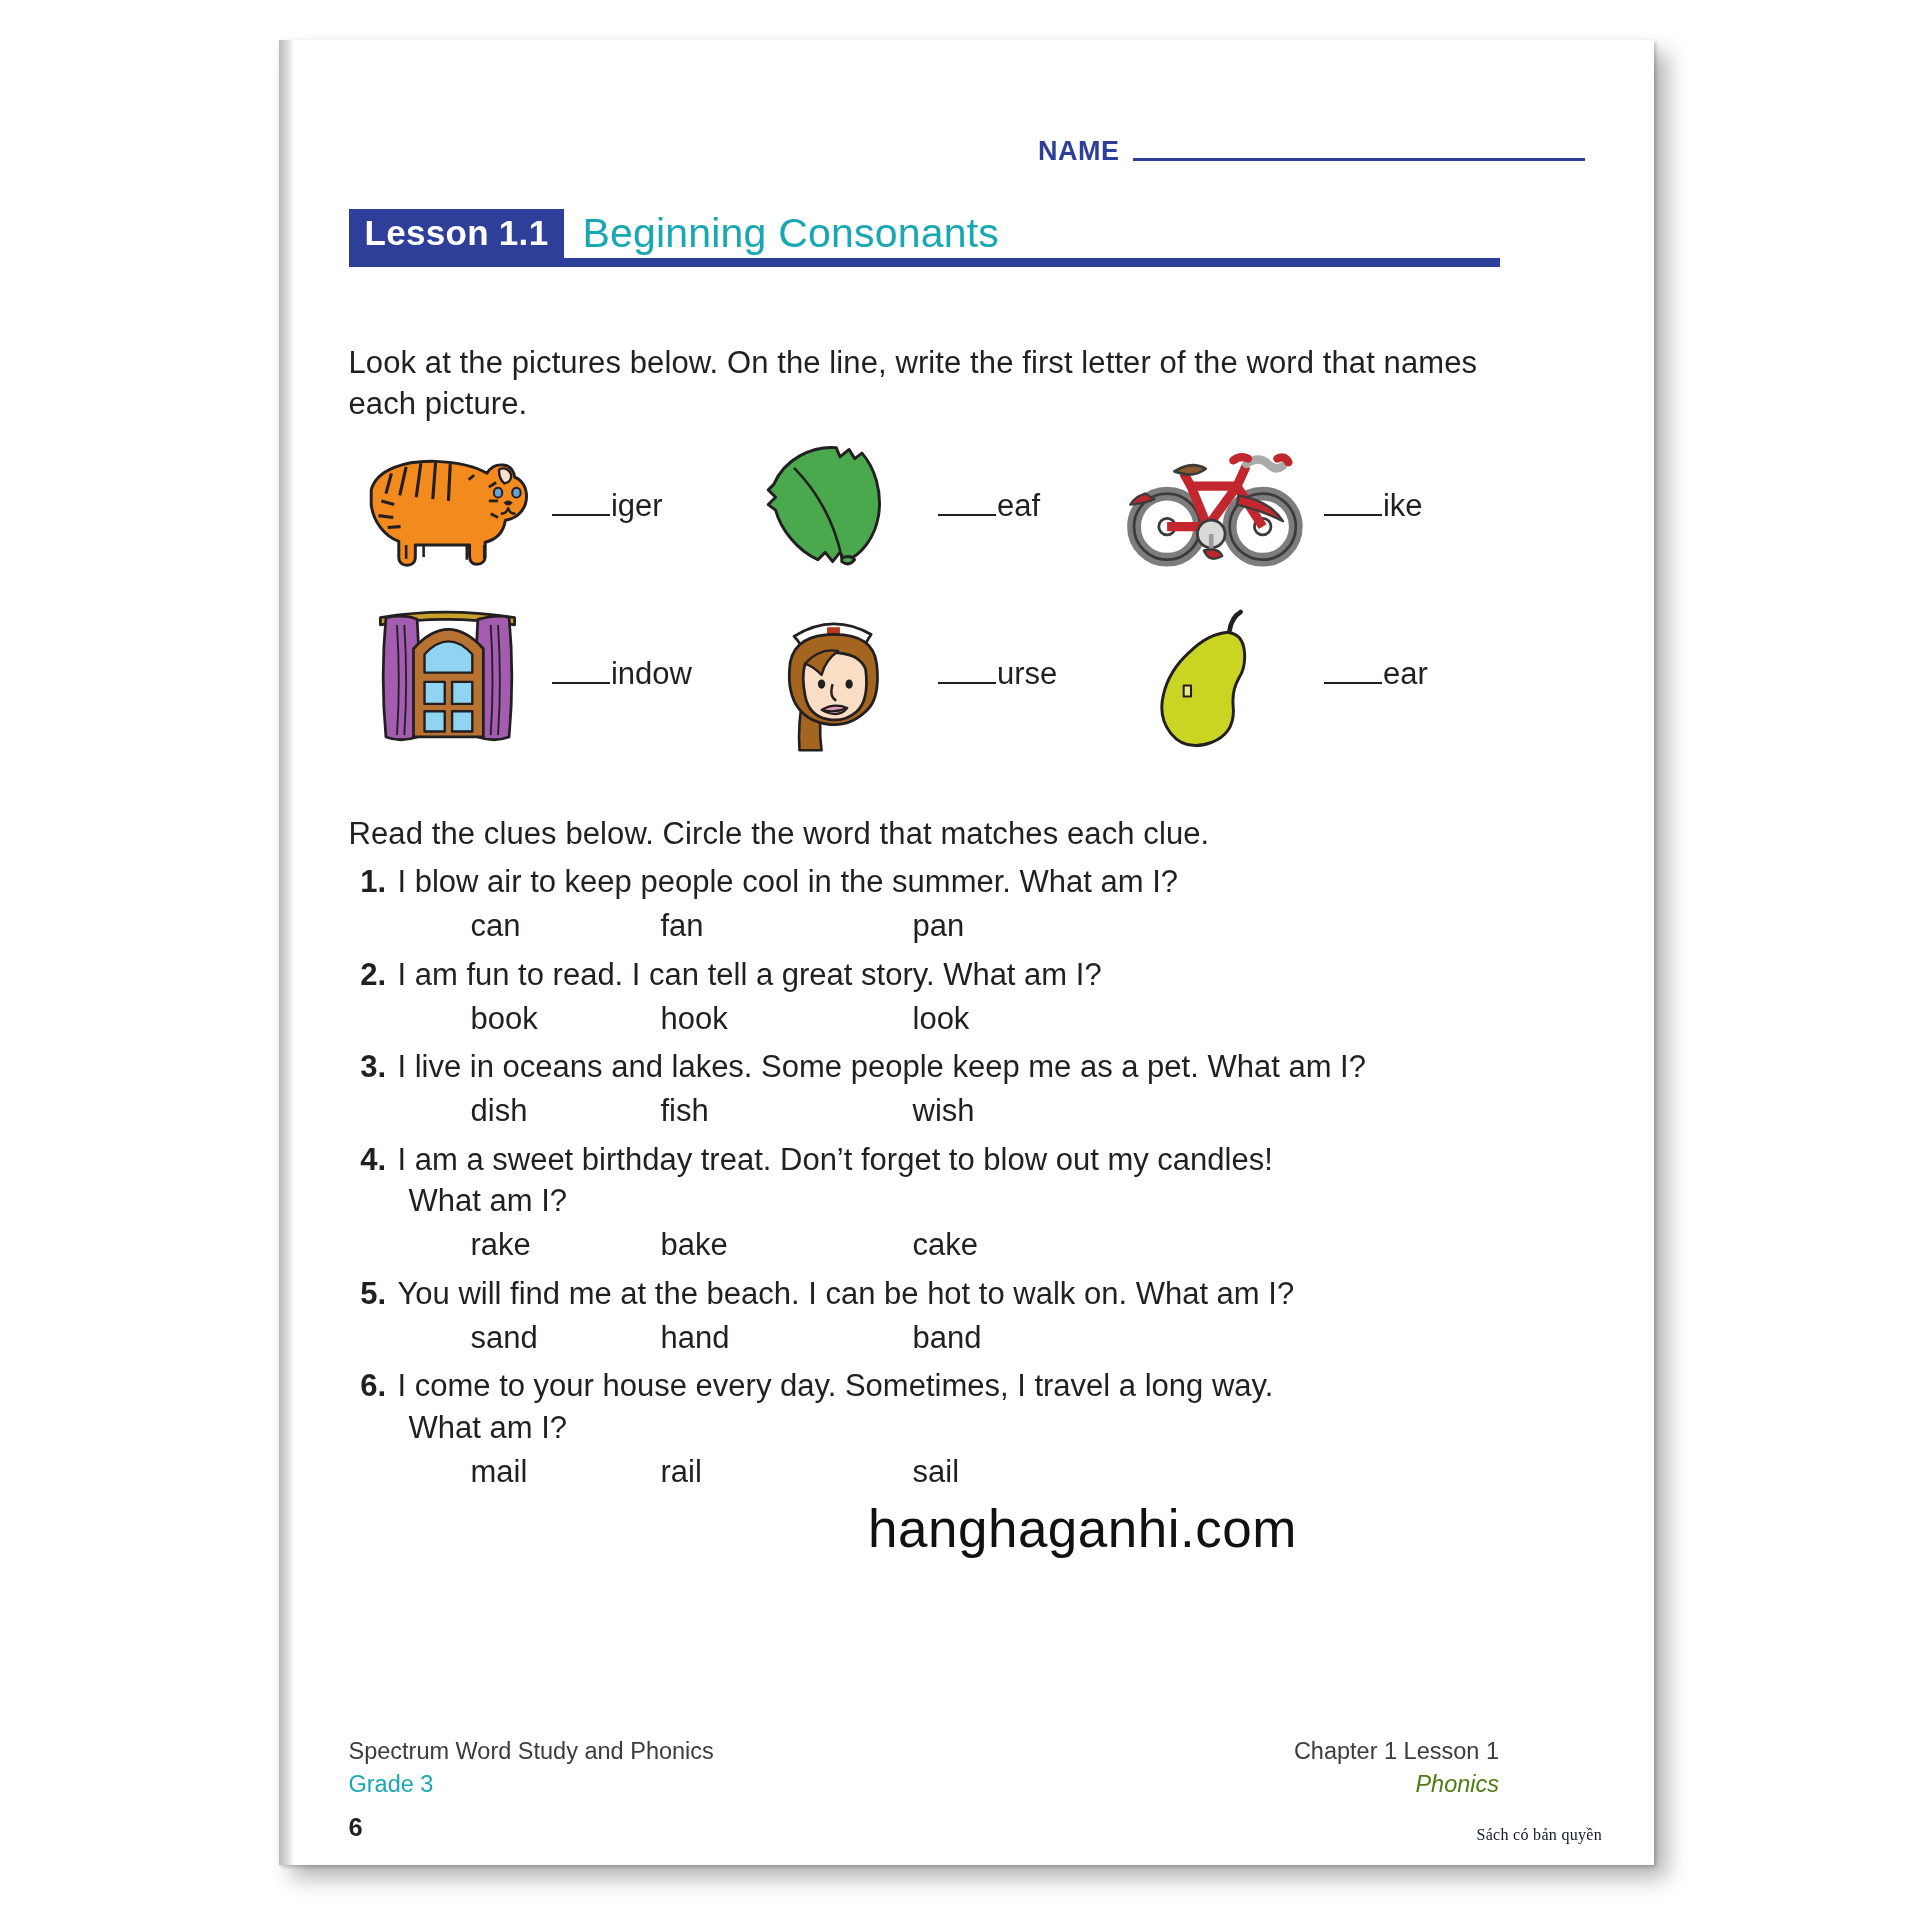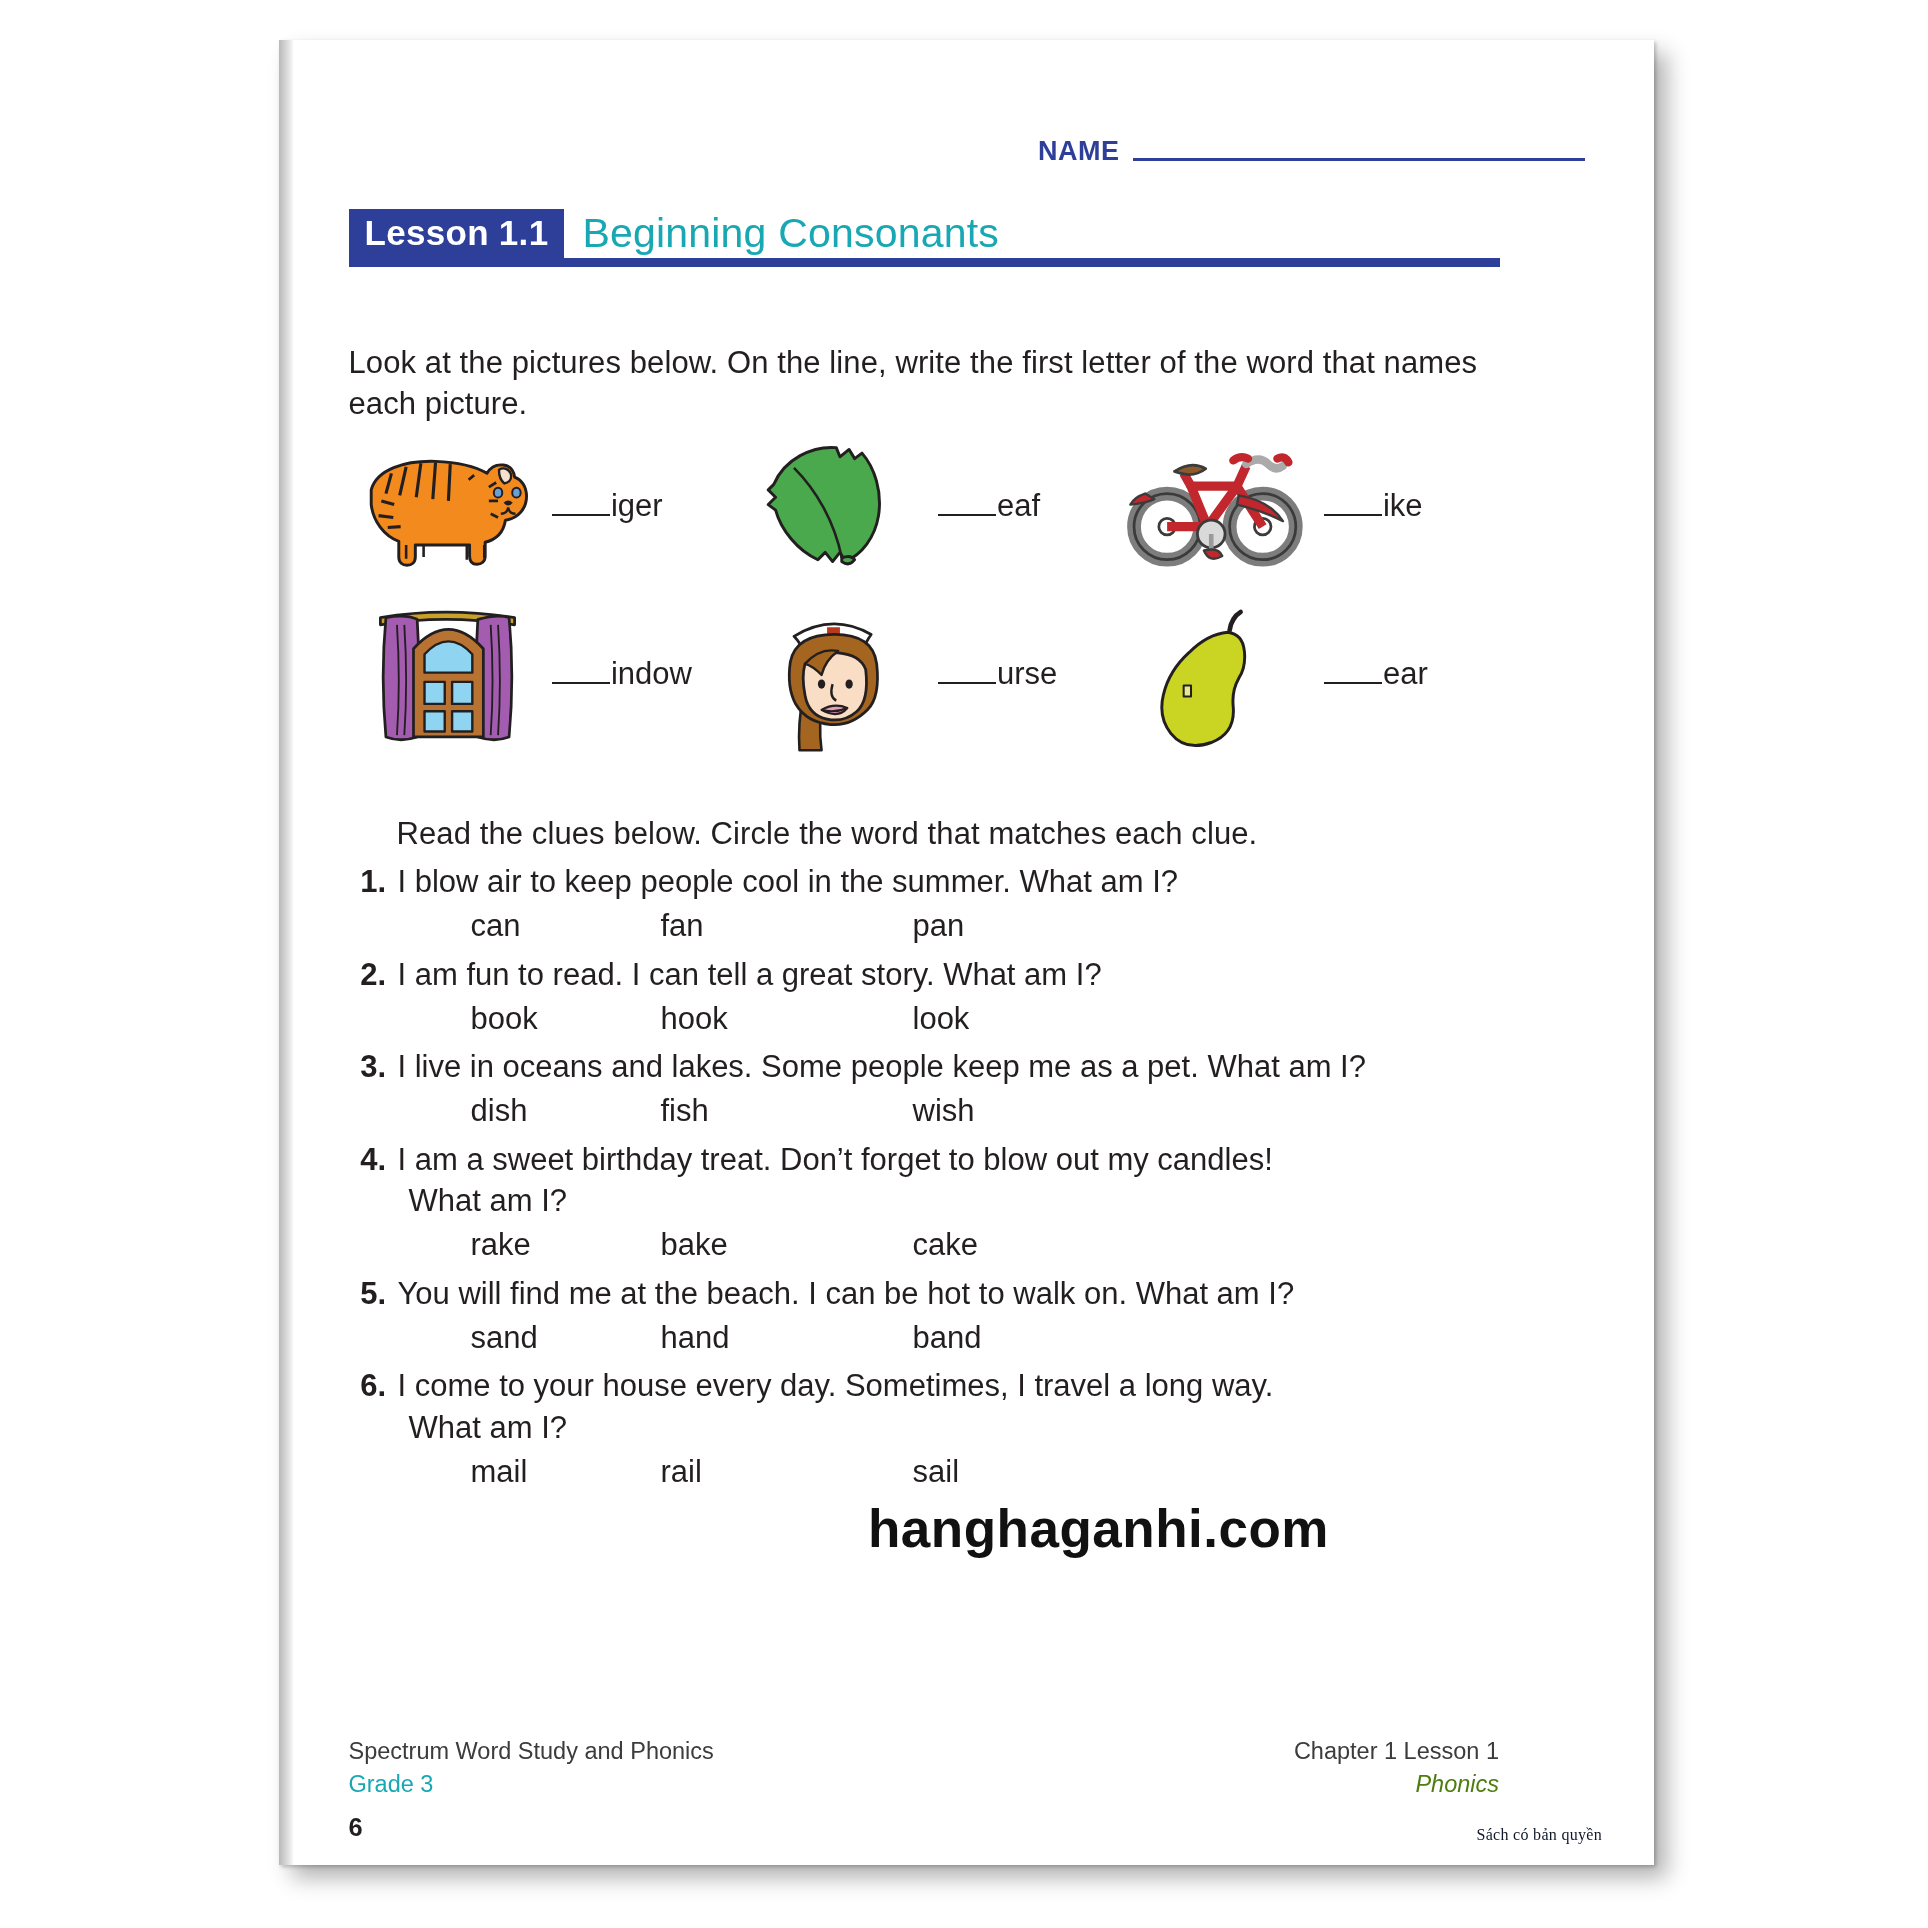--- a/index.html
+++ b/index.html
@@ -102,21 +102,21 @@
 
   
   .instr {
     position: absolute;
     font-size: 31px;
     color: #231f20;
     line-height: 1.32;
     letter-spacing: 0.1px;
   }
   #instr1 { left: 7.5px; top: 303px; width: 1158px; }
-  #instr2 { left: 7.5px; top: 774px; width: 1158px; margin-left: 48px; }
+  #instr2 { left: 7.5px; top: 774px; width: 1158px; }
 
   
   .pic-row {
     position: absolute;
     left: 7.5px;
     width: 1158px;
     display: flex;
     align-items: center;
   }
   #picrow1 { top: 394px; height: 143px; }
@@ -190,21 +190,21 @@
   }
   .choices span { width: 252px; display: inline-block; }
   .choices span:first-child { padding-left: 62px; }
 
   
   #watermark {
     position: absolute;
     left: 527px;
     top: 1458px;
     font-size: 53px;
-    font-weight: bold;
+    font-weight: normal;
     color: #111111;
     letter-spacing: 0.5px;
     z-index: 40;
   }
 
   
   .footer-left {
     position: absolute;
     left: 7.5px;
     top: 1695px;

